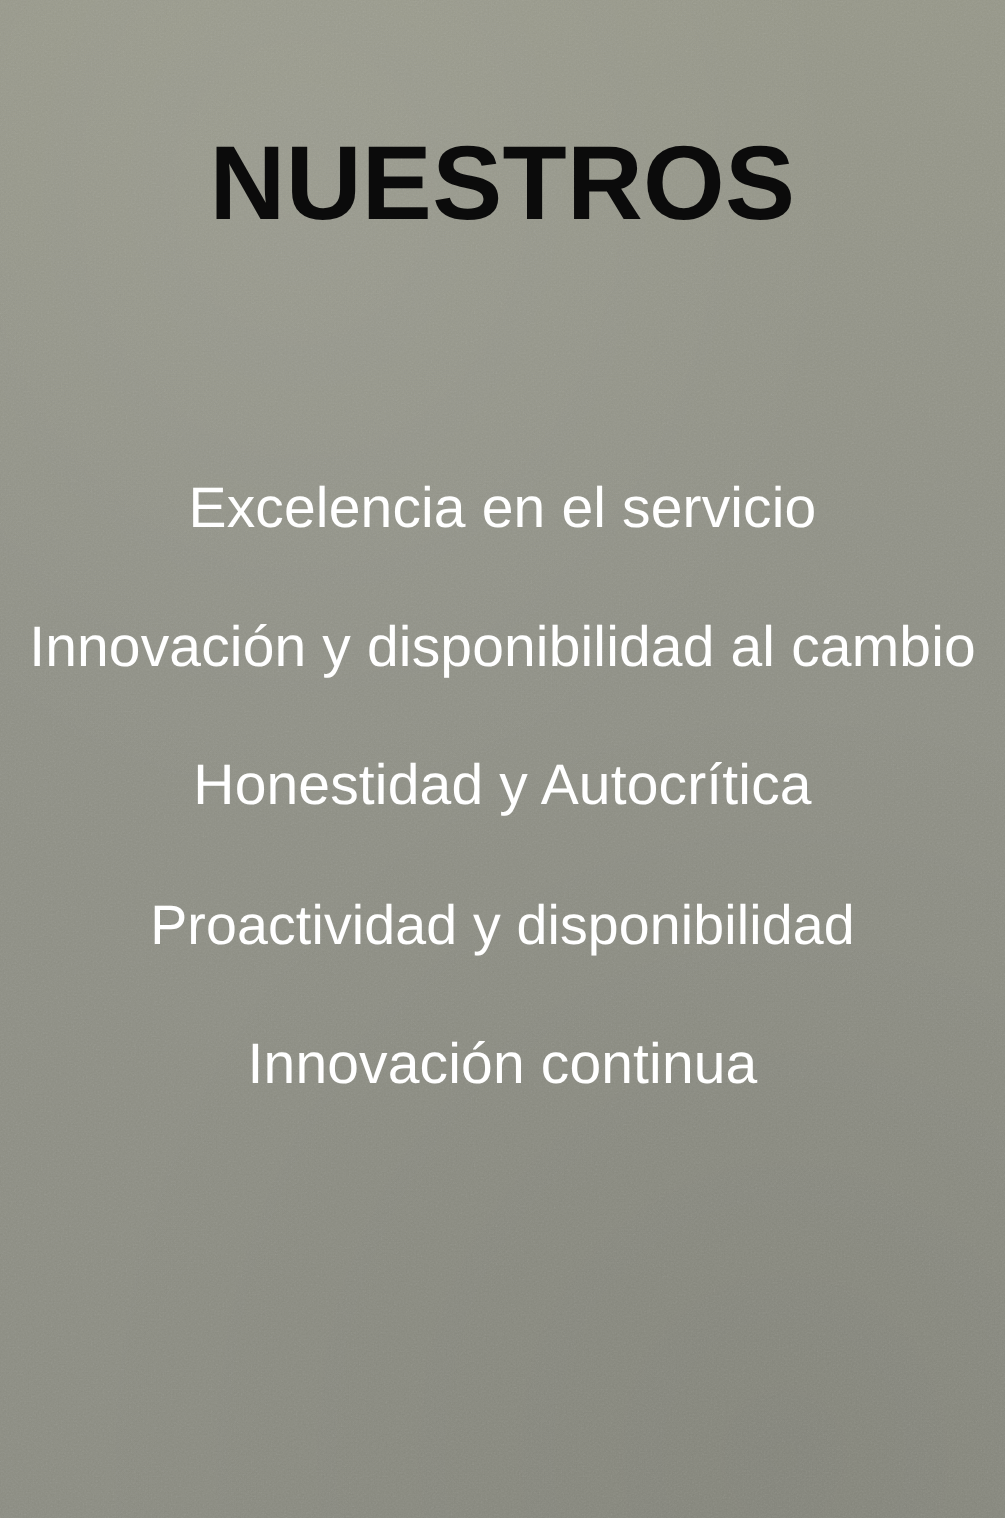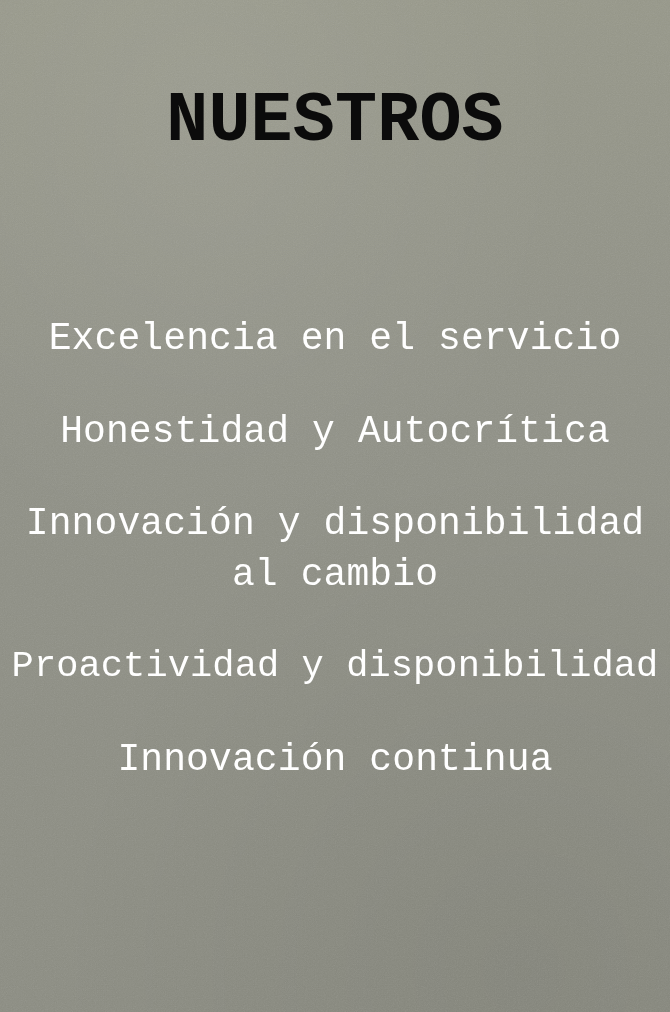--- a/index.html
+++ b/index.html
@@ -12,21 +12,21 @@
     position: relative;
     width: 670px;
     height: 1012px;
     margin: 0;
     overflow: hidden;
     background-color: #8f9086;
     background-image:
       radial-gradient(ellipse 90% 70% at 30% 12%, rgba(255,255,255,0.055) 0%, rgba(255,255,255,0.0) 62%),
       radial-gradient(ellipse 110% 80% at 78% 96%, rgba(0,0,0,0.05) 0%, rgba(0,0,0,0.0) 65%),
       linear-gradient(178deg, #969789 0%, #8f9086 42%, #8b8c82 100%);
-    font-family: Liberation Mono, monospace;
+    font-family: Liberation Sans, sans-serif;
     -webkit-font-smoothing: antialiased;
   }
 
   
   #grain {
     position: absolute;
     inset: 0;
     pointer-events: none;
     opacity: 0.5;
     mix-blend-mode: overlay;
@@ -98,20 +98,20 @@
   </svg>
 
   <div id="content">
 
     <div class="title-block">
       <span class="title-line">NUESTROS</span>
     </div>
 
     <ul class="values-list">
       <li class="value-item item-1">Excelencia en el servicio</li>
+      <li class="value-item item-3">Innovación y disponibilidad al cambio</li>
       <li class="value-item item-2">Honestidad y Autocrítica</li>
-      <li class="value-item item-3">Innovación y disponibilidad al cambio</li>
       <li class="value-item item-4">Proactividad y disponibilidad</li>
       <li class="value-item item-5">Innovación continua</li>
     </ul>
 
   </div>
 </div>
 
 </body></html>

